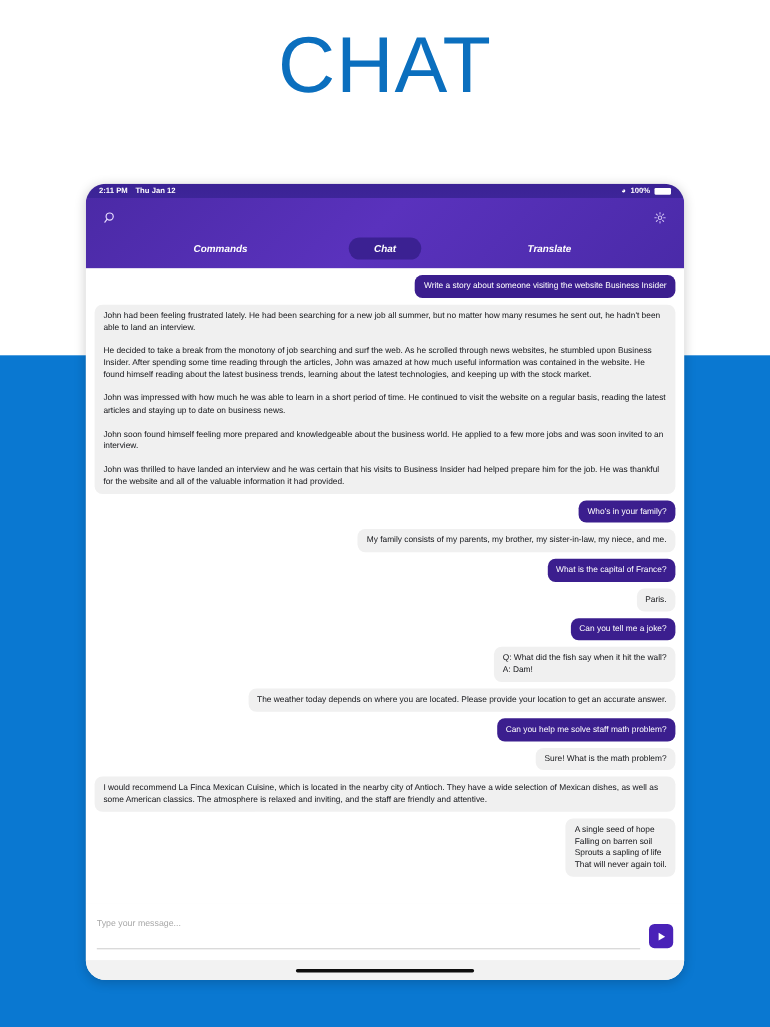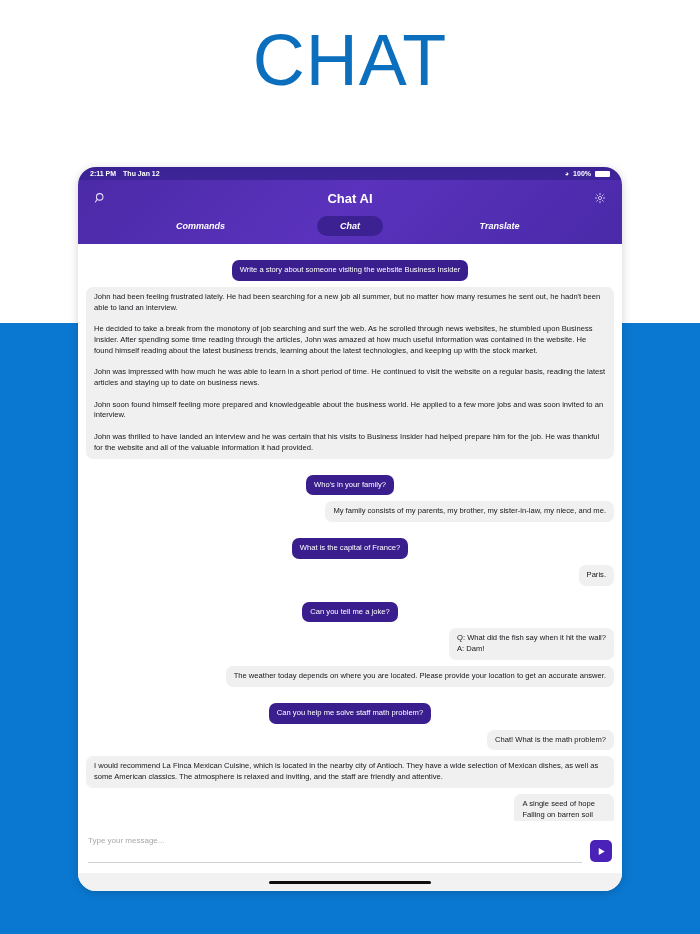--- a/index.html
+++ b/index.html
@@ -143,21 +143,21 @@
     background: #ffffff;
     overflow: hidden;
     padding: 6px 8px 0 8px;
     display: flex;
     flex-direction: column;
   }
   .msg-row {
     display: flex;
     margin-bottom: 6px;
   }
-  .msg-row.user { justify-content: center; margin-top: 10px; }
+  .msg-row.user { justify-content: flex-end; }
   .msg-row.bot { justify-content: flex-end; }
 
   .bubble {
     font-size: 7.6px;
     line-height: 1.42;
     padding: 5px 8px;
     border-radius: 7px;
     max-width: 98%;
     white-space: pre-wrap;
     word-wrap: break-word;
@@ -249,21 +249,20 @@
   </div>
 
   <div id="app-header">
     <div id="header-top">
       <div class="header-icon-btn">
         <svg width="13" height="13" viewBox="0 0 24 24" fill="none" stroke="#e6dcff" stroke-width="2">
           <circle cx="10.5" cy="9" r="6"></circle>
           <line x1="6.2" y1="13.4" x2="2.5" y2="18.5" stroke-linecap="round"></line>
         </svg>
       </div>
-      <div id="app-title">Chat AI</div>
       <div class="header-icon-btn">
         <svg width="12" height="12" viewBox="0 0 24 24" fill="none" stroke="#cdbdf2" stroke-width="2">
           <circle cx="12" cy="12" r="3.2"></circle>
           <path d="M12 2.6v2.6M12 18.8v2.6M2.6 12h2.6M18.8 12h2.6M5.4 5.4l1.9 1.9M16.7 16.7l1.9 1.9M18.6 5.4l-1.9 1.9M7.3 16.7l-1.9 1.9" stroke-linecap="round"></path>
         </svg>
       </div>
     </div>
 
     <div id="tab-bar">
       <div class="tab">Commands</div>
@@ -306,21 +305,21 @@
         <div class="bubble bot">Q: What did the fish say when it hit the wall?
 A: Dam!</div>
       </div>
       <div class="msg-row bot">
         <div class="bubble bot">The weather today depends on where you are located. Please provide your location to get an accurate answer.</div>
       </div>
       <div class="msg-row user">
         <div class="bubble user">Can you help me solve staff math problem?</div>
       </div>
       <div class="msg-row bot">
-        <div class="bubble bot">Chat! What is the math problem?</div>
+        <div class="bubble bot">Sure! What is the math problem?</div>
       </div>
       <div class="msg-row bot">
         <div class="bubble bot wide">I would recommend La Finca Mexican Cuisine, which is located in the nearby city of Antioch. They have a wide selection of Mexican dishes, as well as some American classics. The atmosphere is relaxed and inviting, and the staff are friendly and attentive.</div>
       </div>
       <div class="msg-row bot">
         <div class="bubble bot">A single seed of hope
 Falling on barren soil
 Sprouts a sapling of life
 That will never again toil.</div>
       </div>

